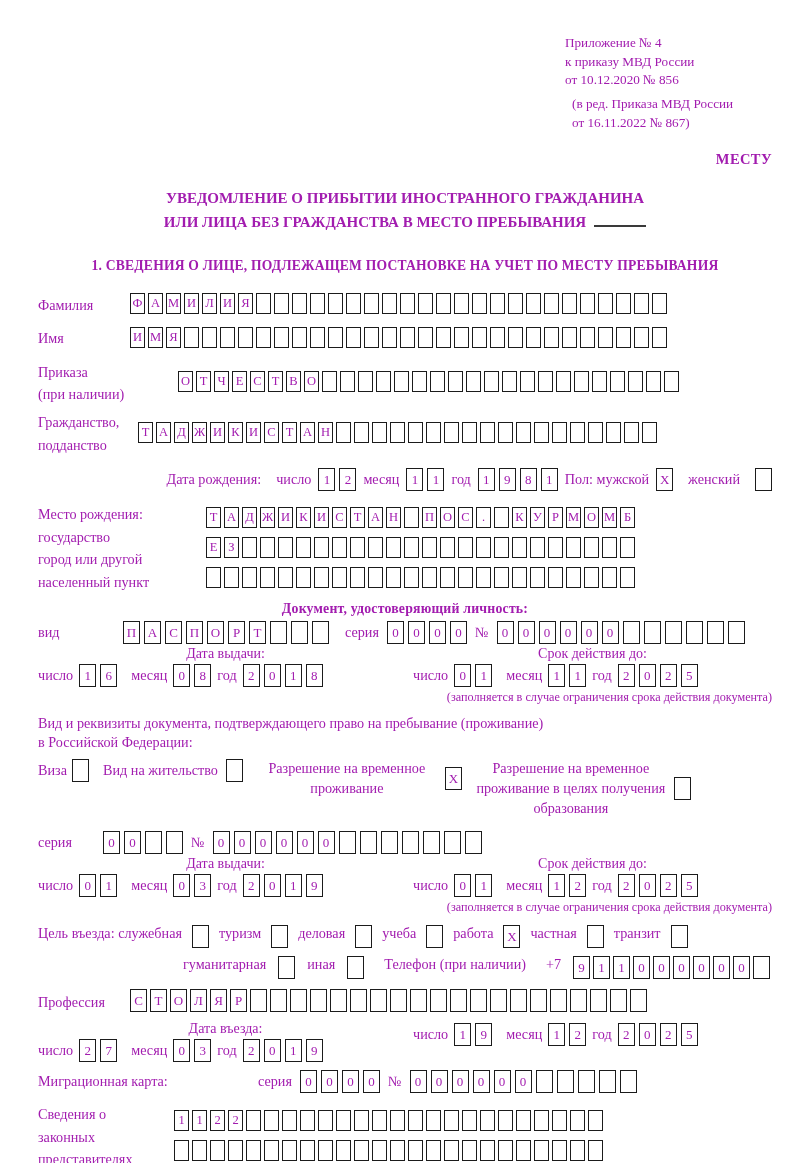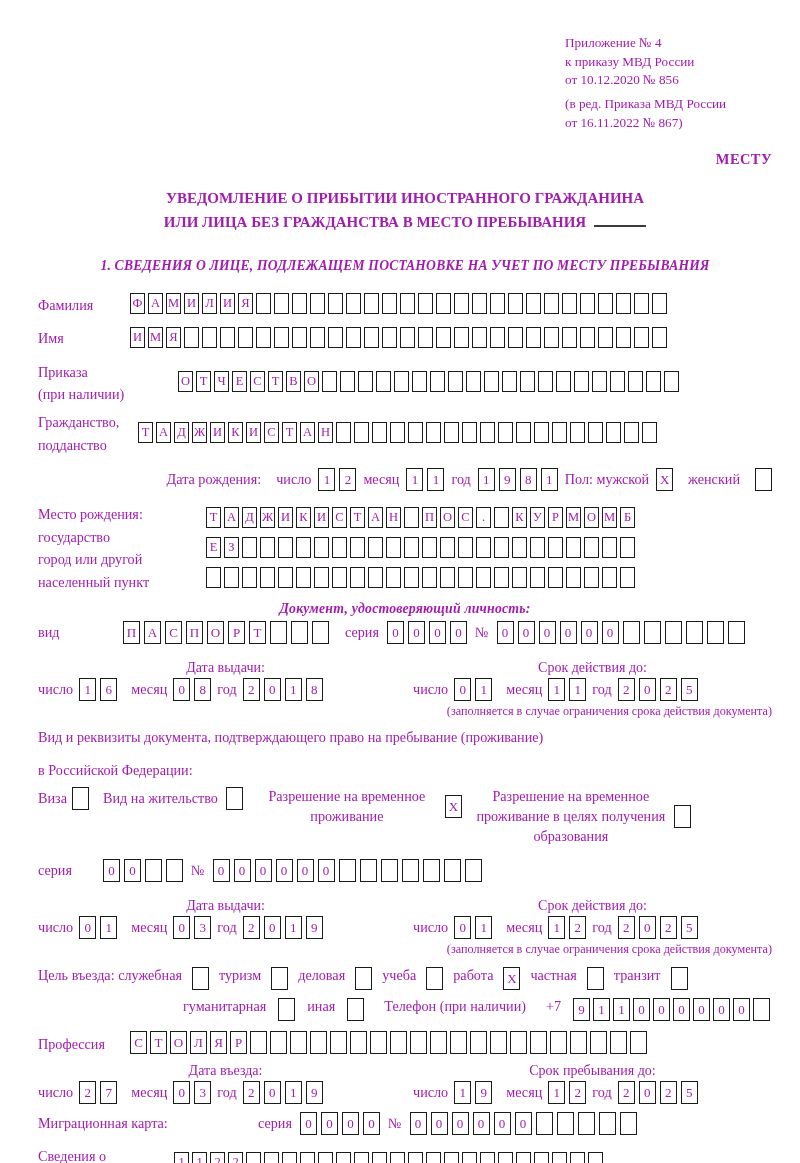--- a/index.html
+++ b/index.html
@@ -3,25 +3,25 @@
 <meta charset="utf-8">
 <style>
   * { margin:0; padding:0; box-sizing:border-box; }
   html,body { background:#e9e9e9; }
   .page {
     width:800px; height:1163px; margin:0 auto; background:#ffffff; color:#a21caf;
     font-family:"Liberation Serif", serif; padding:34px 28px 0 38px; overflow:hidden; position:relative;
   }
   
   .hdr { margin-left:527px; font-size:13.2px; line-height:1.42; }
-  .hdr-rev { margin-top:5px; }
+  .hdr-rev { margin-top:5px;margin-left:7px; }
   .forma { text-align:right; font-weight:bold; font-size:14.5px; margin-top:18px; letter-spacing:.4px; }
   .title { text-align:center; font-weight:bold; font-size:15px; line-height:1.6; margin-top:18px; }
   .blank { display:inline-block; width:52px; border-bottom:2px solid #3a3a3a; height:.95em; vertical-align:baseline; margin-left:8px; }
-  .sec-h { text-align:center; font-weight:bold; font-size:13.6px; margin-top:24px; letter-spacing:.2px;font-style:italic; }
+  .sec-h { text-align:center; font-weight:bold; font-size:13.6px; margin-top:24px; letter-spacing:.2px; }
   
   .frow { display:flex; align-items:center; }
   .flabel { font-size:14.2px; line-height:1.58; padding-top:2px; flex:none; }
   .lbl { font-size:14.2px; flex:none; }
   .cells { display:flex; gap:3px; flex:none; flex-wrap:nowrap; }
   .cell { flex:none; width:15px; height:21px; border:1.5px solid #1b1b1b; font-size:12.5px; line-height:19px; text-align:center; background:#fff; font-family:"Liberation Serif", serif; }
   .cbslot .cell { width:17px; height:23px; line-height:21px; font-size:13px; }
   .stack > .cells { margin-top:9px; } .stack > .cells:first-child { margin-top:0; }
   
   .dpair { display:flex; }
@@ -32,21 +32,21 @@
   .dg .cells { gap:4px; }
   .note { font-size:12.2px; margin-top:3px; text-align:right; }
   .plain { font-size:14.2px; }
   
   .cbrow { display:flex; align-items:flex-start; gap:9px; font-size:14.2px; }
   .cbopt { display:flex; align-items:center; gap:8px; }
   .cbl-c { text-align:center; line-height:1.4; }
   .wopt2 { width:180px; } .wopt3 { width:190px; }
   
   .w57{width:57px} .w77{width:77px} .w92{width:92px} .w100{width:100px} .w140{width:140px} .w168{width:168px} .w210{width:212px}
-  .mt4{margin-top:4px} .mt6{margin-top:16px} .mt8{margin-top:8px} .mt9{margin-top:9px} .mt10{margin-top:10px}
+  .mt4{margin-top:4px} .mt6{margin-top:2px} .mt8{margin-top:8px} .mt9{margin-top:9px} .mt10{margin-top:10px}
   .mt12{margin-top:12px} .mt18{margin-top:18px} .gap8{margin-left:8px}
   .indent { margin-left:145px; }
 </style>
 </head>
 <body>
 
 <div class="page">
 
   <div class="hdr">
     <div>Приложение № 4</div>
@@ -630,21 +630,20 @@
         <span class="lbl">год</span>
         <span class="cells cbslot">
             <span class="cell">2</span>
             <span class="cell">0</span>
             <span class="cell">1</span>
             <span class="cell">9</span>
           </span>
       </div>
     </div>
     <div class="dcol-r">
-      <div class="dhead">Срок пребывания до:</div>
       <div class="dg">
         <span class="lbl">число</span>
         <span class="cells cbslot">
             <span class="cell">1</span>
             <span class="cell">9</span>
           </span>
         <span class="lbl gap8">месяц</span>
         <span class="cells cbslot">
             <span class="cell">1</span>
             <span class="cell">2</span>

